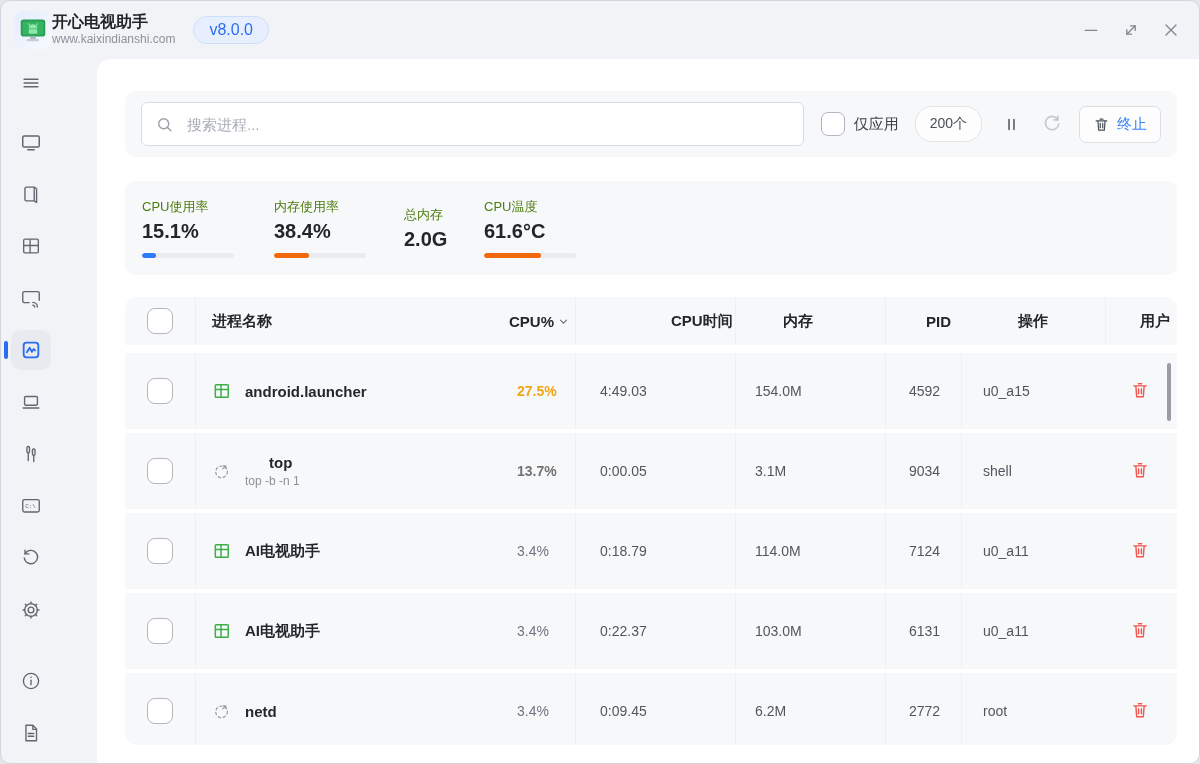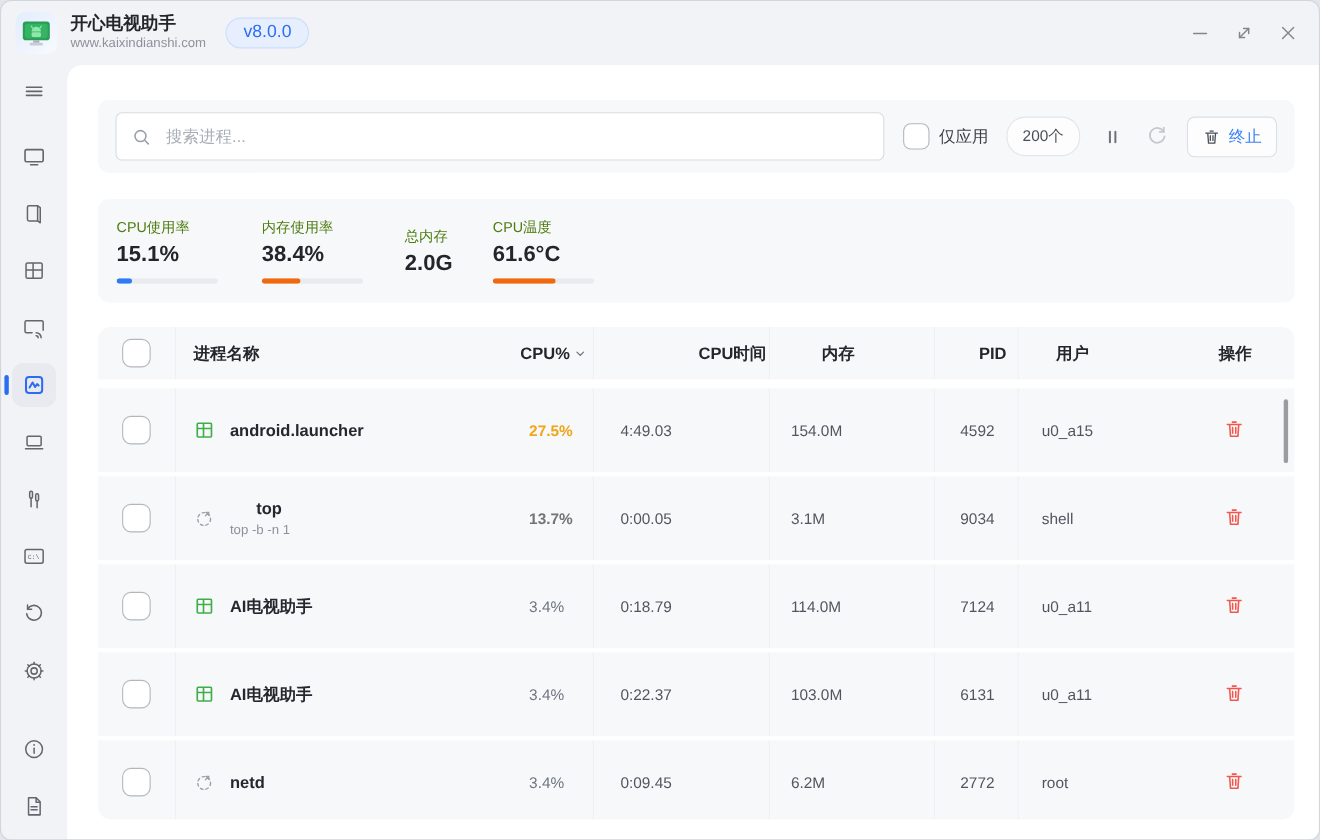--- a/index.html
+++ b/index.html
@@ -2,29 +2,29 @@
 <html><head>
 <meta charset="utf-8">
 <style>
   html,body{margin:0;padding:0;background:#e3e5ec;font-family:"Liberation Sans","DejaVu Sans",sans-serif;}
   *{box-sizing:border-box;}
   .window{width:1200px;height:764px;background:#f2f3f7;border:1px solid #d3d5dd;border-radius:10px;overflow:hidden;display:flex;flex-direction:column;}
 
   
   .titlebar{height:58px;flex:none;display:flex;align-items:center;padding:0 16px 0 13px;}
   .applogo{width:38px;height:38px;border-radius:9px;background:linear-gradient(135deg,#e3edfd,#f7faff);display:flex;align-items:center;justify-content:center;flex:none;}
-  .apptext{margin-left:12px;line-height:1.15;}
+  .apptext{line-height:1.15;}
   .apptitle{font-size:16px;font-weight:700;color:#22252a;}
   .appurl{font-size:12px;color:#8d929b;margin-top:2px;}
   .verbadge{margin-left:18px;background:#e7effe;border:1px solid #cddefb;color:#2b6df2;font-size:16px;padding:4px 15px;border-radius:14px;}
   .wincontrols{margin-left:auto;display:flex;align-items:center;gap:16px;color:#85858d;}
   .winbtn{width:24px;height:24px;display:flex;align-items:center;justify-content:center;cursor:pointer;}
 
   
-  .bodyrow{flex:1;display:flex;min-height:0;}
+  .bodyrow{flex:1;display:flex;min-height:0;gap:36px;}
   .sidebar{width:60px;flex:none;display:flex;flex-direction:column;align-items:center;padding:4px 0 10px;}
   .sideitem{width:40px;height:40px;border-radius:10px;display:flex;align-items:center;justify-content:center;color:#63666e;margin-bottom:12px;position:relative;flex:none;cursor:pointer;}
   .sideitem.gap-after{margin-bottom:19px;}
   .sideitem.active{background:#e9eaef;color:#2b6df2;}
   .active-bar{position:absolute;left:-7px;top:11px;width:4px;height:18px;border-radius:2px;background:#2b6df2;}
   .side-spacer{flex:1;}
   .sideitem svg{display:block;}
 
   .main{flex:1;background:#ffffff;border-radius:14px 0 0 0;padding:32px 22px 0 28px;min-width:0;display:flex;flex-direction:column;}
 
@@ -287,22 +287,22 @@
               <span>CPU%</span>
               <span class="sortic">
                 <svg width="13" height="13" viewBox="0 0 24 24" fill="none" stroke="#6f7580" stroke-width="2.2" stroke-linecap="round">
                   <path d="M6.5 9.5l5.5 5.5 5.5-5.5"></path>
                 </svg>
               </span>
             </div>
           <div class="cell h-time">CPU时间</div>
           <div class="cell h-mem">内存</div>
           <div class="cell h-pid">PID</div>
+          <div class="cell nob">操作</div>
           <div class="cell h-user">用户</div>
-          <div class="cell nob">操作</div>
         </div>
 
         <div class="trow">
           <div class="cell nob">
               <span class="rcheck"></span>
             </div>
           <div class="cell c-name">
             <span class="picon"><svg width="20" height="20" viewBox="0 0 24 24" fill="none" stroke="#3fae49" stroke-width="1.8">
                   <rect x="4" y="4.5" width="15.5" height="15" rx="1"></rect>
                   <path d="M10.8 4.5v15M4 10.2h15.5"></path>

